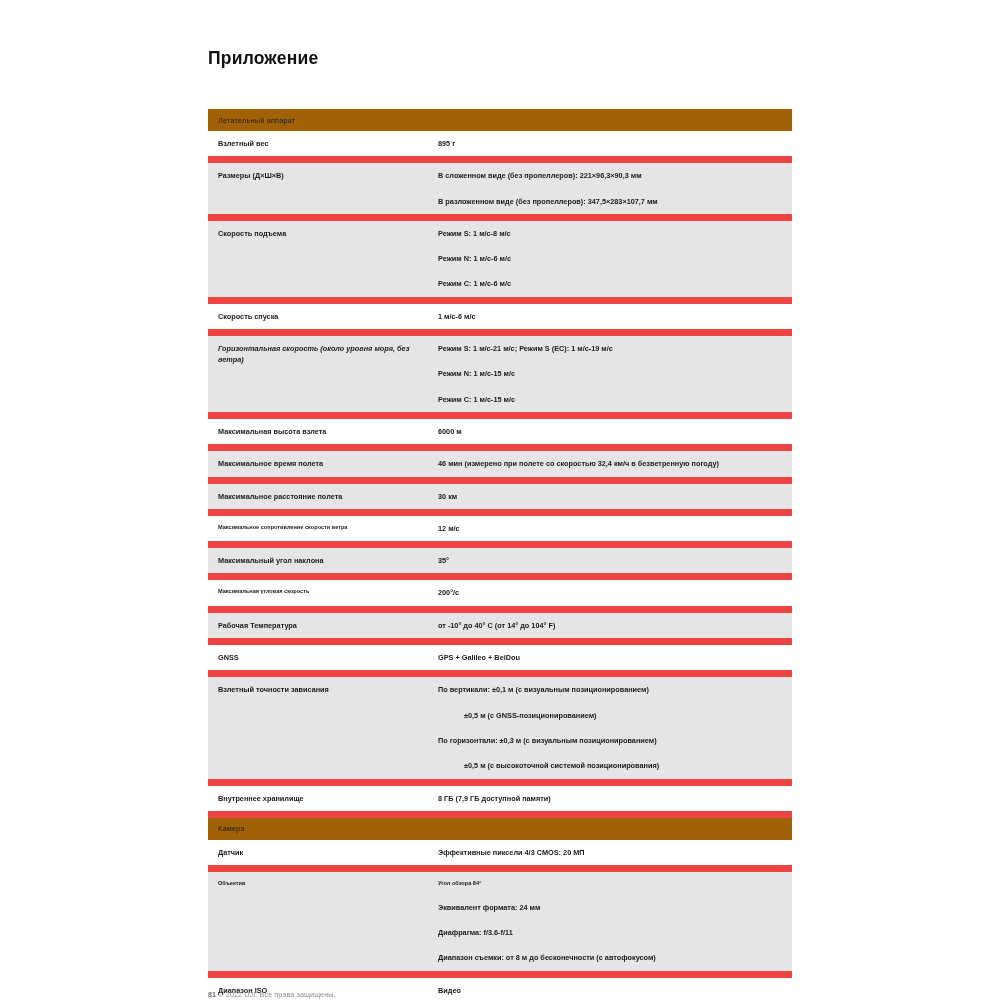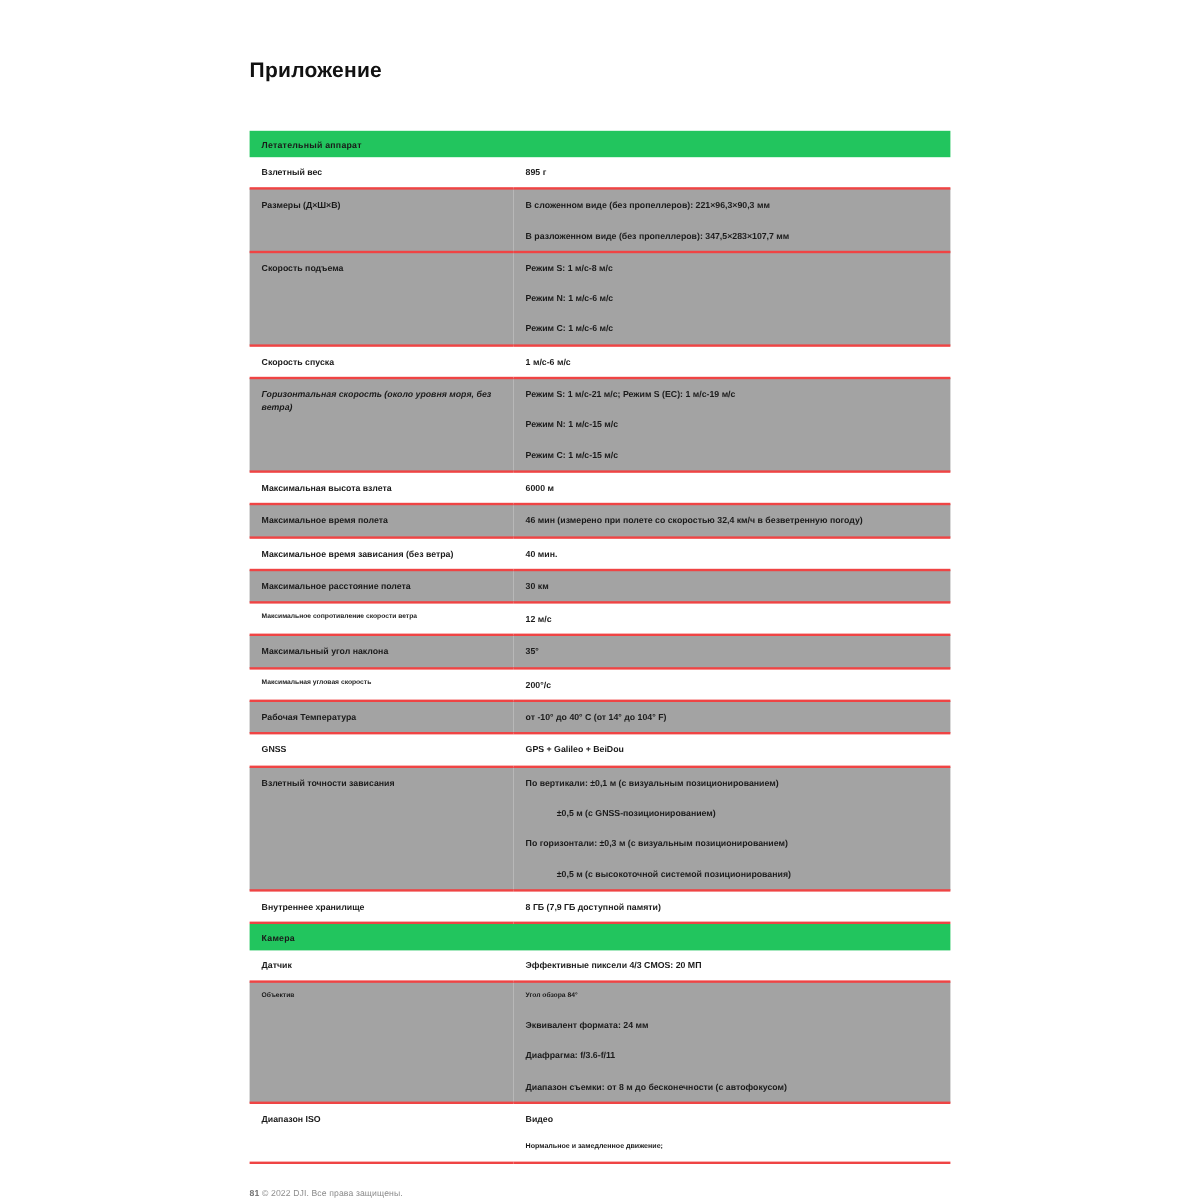--- a/index.html
+++ b/index.html
@@ -38,53 +38,53 @@
     font-size: 7.3px;
     font-weight: bold;
     color: #1a1a1a;
     padding: 8px 10px;
     letter-spacing: 0.2px;
   }
   .section-head.tall {
     padding: 11px 10px;
   }
   .subsection-head {
-    background: #22c55e;
+    background: #a16207;
     font-size: 7.3px;
-    font-weight: bold;
+    font-weight: normal;
     color: #1a1a1a;
     padding: 6.5px 10px;
     letter-spacing: 0.2px;
   }
   .spacer-12 { height: 12px; }
 
   table.spec {
     width: 100%;
     border-collapse: collapse;
     table-layout: fixed;
   }
   table.spec tr {
-    border-bottom: 2px solid #ef4444;
+    border-bottom: 7px solid #ef4444;
   }
   table.spec td {
     vertical-align: top;
     padding: 7px 10px;
     font-size: 7.3px;
     line-height: 1.55;
     color: #1a1a1a;
   }
   table.spec td.key {
     width: 200px;
     font-weight: bold;
   }
   table.spec td.val {
     font-weight: bold;
   }
   table.spec tr.shade td {
-    background: #a3a3a3;
+    background: #e5e5e5;
   }
   table.spec td.key.small {
     font-size: 5.6px;
     font-weight: bold;
   }
   .val p {
     margin: 0 0 7px 0;
   }
   .val p:last-child {
     margin-bottom: 0;
@@ -162,24 +162,20 @@
         </td>
       </tr>
       <tr>
         <td class="key">Максимальная высота взлета</td>
         <td class="val">6000 м</td>
       </tr>
       <tr class="shade">
         <td class="key">Максимальное  время полета</td>
         <td class="val">46 мин (измерено при полете со скоростью 32,4  км/ч  в безветренную погоду)</td>
       </tr>
-      <tr>
-        <td class="key">Максимальное время зависания (без ветра)</td>
-        <td class="val">40 мин.</td>
-      </tr>
       <tr class="shade">
         <td class="key">Максимальное расстояние полета</td>
         <td class="val">30 км</td>
       </tr>
       <tr>
         <td class="key small">Максимальное сопротивление скорости ветра</td>
         <td class="val">12 м/с</td>
       </tr>
       <tr class="shade">
         <td class="key">Максимальный угол наклона</td>

